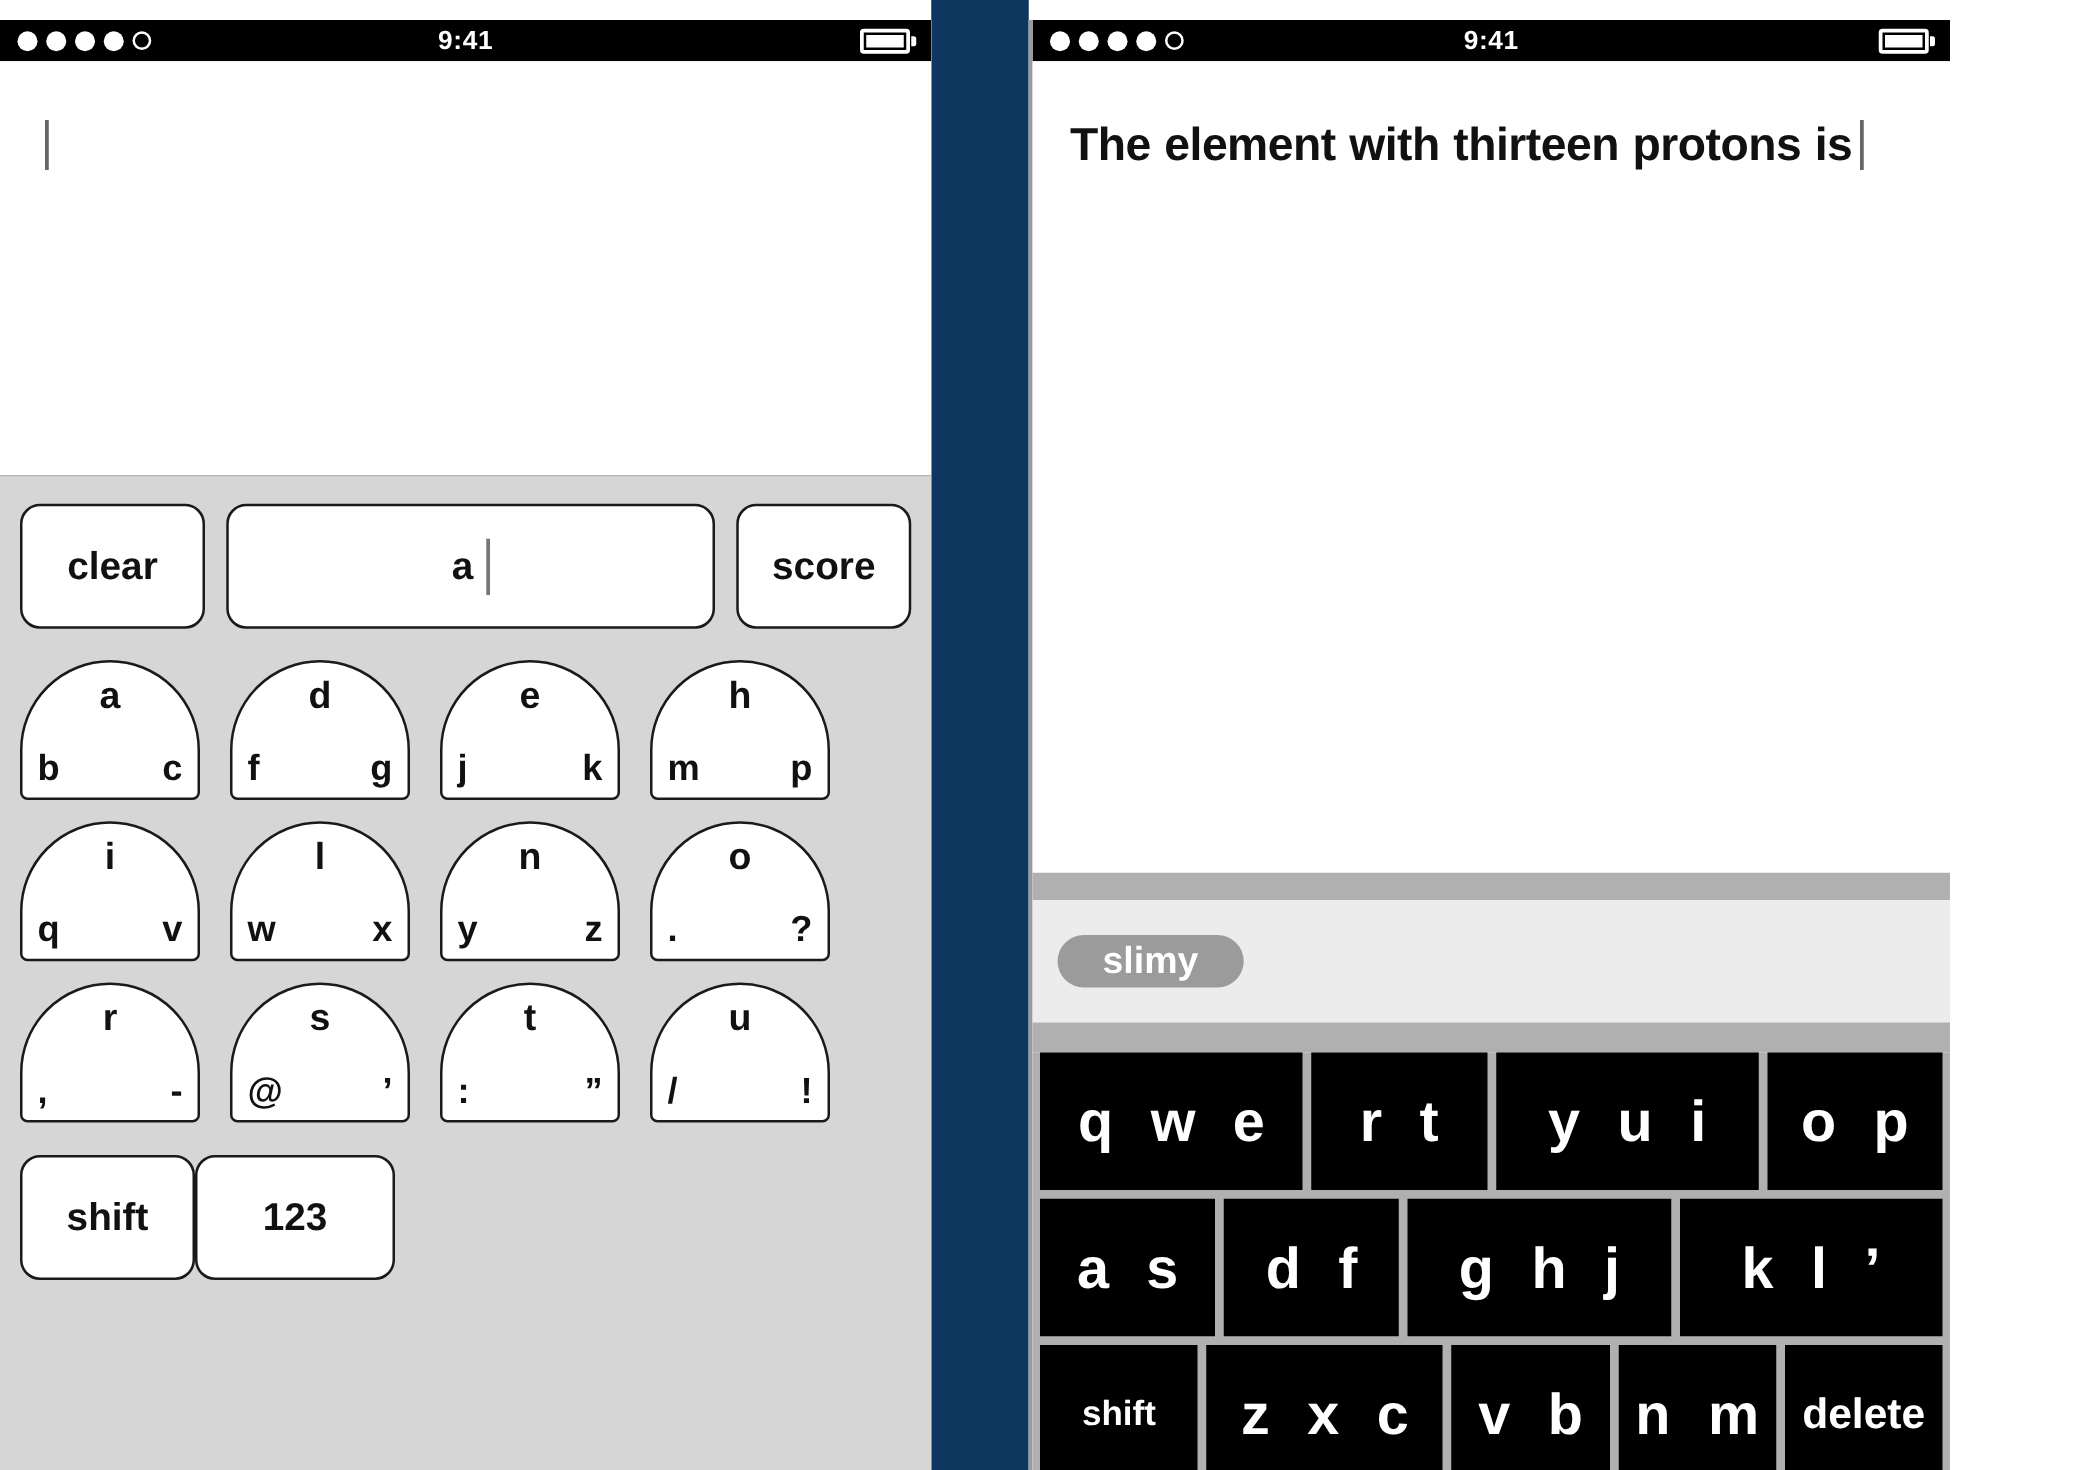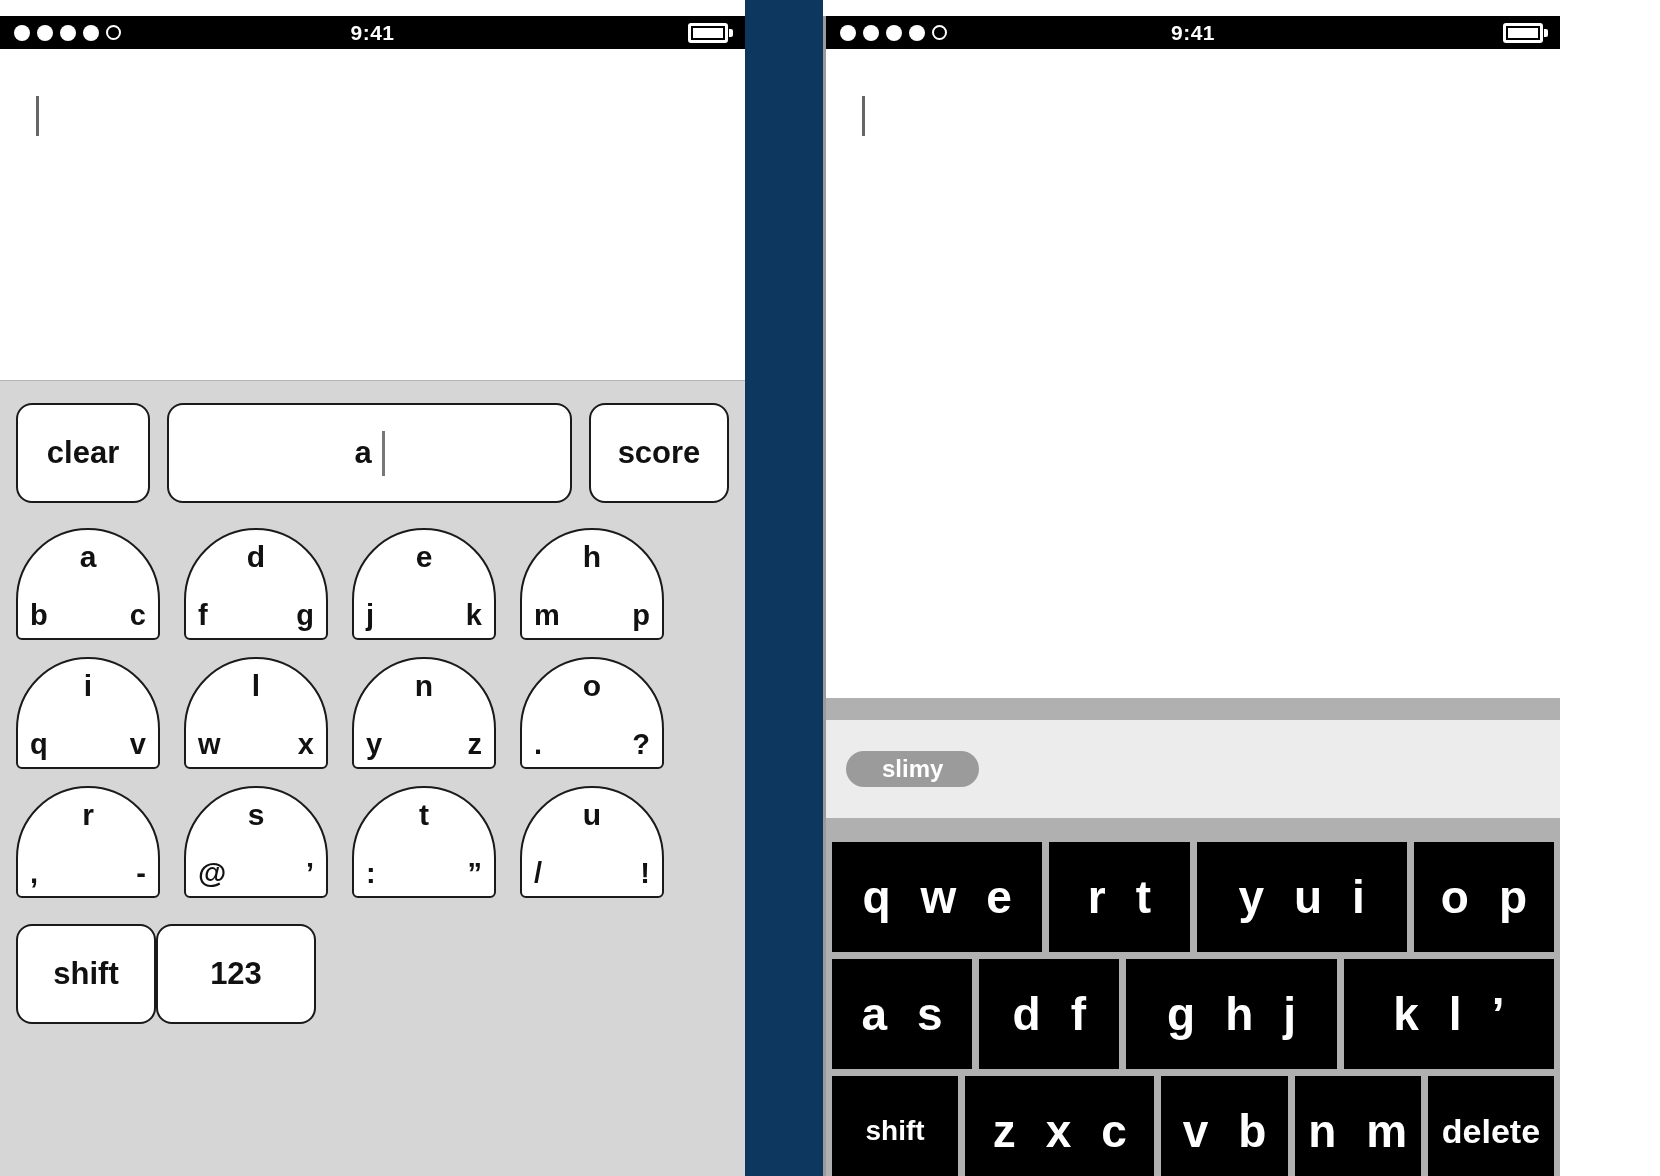--- a/index.html
+++ b/index.html
@@ -141,21 +141,21 @@
     border-radius: 16px;
     height: 100px;
     display: flex;
     align-items: center;
     justify-content: center;
     font-size: 31px;
     font-weight: bold;
     color: #111;
     box-sizing: border-box;
   }
-  .rkey.clear   { width: 134px; }
+  .rkey.clear   { width: 148px; }
   .rkey.accept  { width: 140px; }
   .rkey.wordbox { flex: 1; margin: 0 17px; position: relative; }
   .wordbox-inner {
     display: flex;
     align-items: center;
     justify-content: center;
   }
   .wordbox .caret2 {
     display: inline-block;
     width: 3px; height: 45px;
@@ -211,21 +211,21 @@
     height: 98px;
     background: #ececec;
     display: flex;
     align-items: center;
     padding-left: 20px;
     box-sizing: border-box;
   }
   .suggest-pill {
     background: #9b9b9b;
     color: #ffffff;
-    font-size: 24px;
+    font-size: 30px;
     font-weight: bold;
     padding: 4px 36px;
     border-radius: 40px;
   }
   .strip-gray2 { height: 24px; background: #b0b0b0; }
 
   .kb-right {
     background: #b0b0b0;
     flex: 0 0 auto;
     padding: 0 6px 6px 6px;
@@ -401,21 +401,21 @@
       <div class="clock">9:41</div>
       <div class="battery">
         <div class="battery-body">
           <div class="battery-fill" id="right-batt-fill" style="width: 29.92px;"></div>
         </div>
         <div class="battery-nub"></div>
       </div>
     </div>
 
     <div class="textarea-pane">
-      <div class="doc-text"><span class="caret"></span></div>
+      <div class="doc-text"><span>The element with thirteen protons is</span><span class="caret"></span></div>
     </div>
 
     <div class="suggest-strip-wrap">
       <div class="strip-gray"></div>
       <div class="suggest-strip">
         <div class="suggest-pill">slimy</div>
       </div>
       <div class="strip-gray2"></div>
     </div>
 

